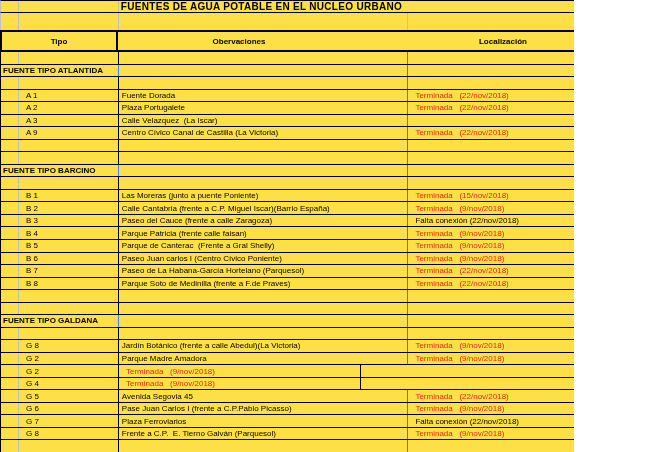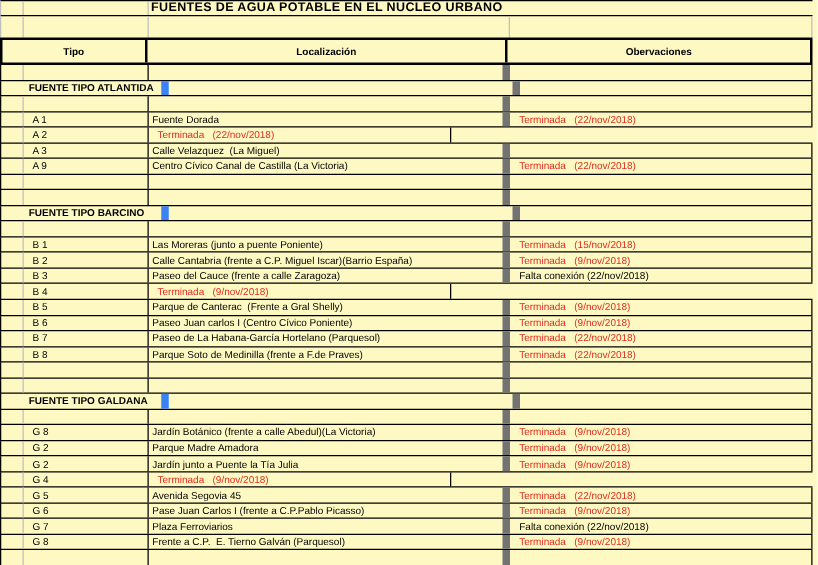--- a/index.html
+++ b/index.html
@@ -1,19 +1,19 @@
 <!DOCTYPE html>
 <html style="--status-red: #e02b20;"><head>
 <meta charset="utf-8">
 <style>
   html,body { margin:0; padding:0; background:#fff; }
   .sheet {
     position:relative;
-    width:654px; height:452px;
-    background:#fef9c3;
+    width:574px; height:452px;
+    background:#fde047;
     font-family:"Liberation Sans", sans-serif;
     color:#000;
     display:flex; flex-direction:column;
     overflow:hidden;
   }
   .row { display:flex; width:650px; flex:0 0 auto; box-sizing:border-box; }
   .cell { box-sizing:border-box; display:flex; align-items:center; overflow:hidden; }
 
   
   .c-a    { width:18px;  }
@@ -49,23 +49,23 @@
   .header-row .cell { justify-content:center; }
   .h-tipo { width:116px; border-right:2px solid #000; }
   .h-loc  { width:288px; border-right:2px solid #000; }
   .h-obs  { width:242px; }
 
   
   .body { display:flex; flex-direction:column; flex:1 1 auto; }
   .body .row { flex:1 1 0; border-left:1px solid #000; border-bottom:1px solid #000; }
   .body .c-a    { border-right:1px solid #bfbfbf; }
   .body .c-tipo { border-right:1px solid #000; }
-  .body .c-loc  { border-right:6px solid #737373; }
+  .body .c-loc  { border-right:1px solid #737373; }
   .body .c-obs  { border-right:1px solid #000; }
-  .body .c-merged { border-right:6px solid #3b82f6;margin-left:20px; }
+  .body .c-merged { border-right:1px solid #3b82f6; }
 
   .body .row:last-child { border-bottom:none; }
 
   .cell { font-size:8px; }
   .c-tipo { padding-left:7px; white-space:pre; }
   .c-loc  { padding-left:3px; white-space:pre; }
   .c-obs  { padding-left:7px; white-space:pre; }
   .section-label {
     font-weight:bold; padding-left:2px; font-size:8px; white-space:pre;
   }
@@ -86,22 +86,22 @@
 
   <div class="row gap-row">
     <div class="cell c-a"></div>
     <div class="cell c-tipo"></div>
     <div class="cell c-loc"></div>
     <div class="cell c-obs"></div>
   </div>
 
   <div class="row header-row">
     <div class="cell h-tipo">Tipo</div>
+    <div class="cell h-obs">Obervaciones</div>
     <div class="cell h-loc">Localización</div>
-    <div class="cell h-obs">Obervaciones</div>
   </div>
 
   <div class="body" id="table-body">
       <div class="row">
     <div class="cell c-a"></div>
     <div class="cell c-tipo"></div>
     <div class="cell c-loc"></div>
     <div class="cell c-obs"></div>
   </div>
       <div class="row">
@@ -117,26 +117,27 @@
   </div>
       <div class="row">
     <div class="cell c-a"></div>
     <div class="cell c-tipo">A 1</div>
     <div class="cell c-loc">Fuente Dorada</div>
     <div class="cell c-obs obs-red">Terminada   (22/nov/2018)</div>
   </div>
       <div class="row">
     <div class="cell c-a"></div>
     <div class="cell c-tipo">A 2</div>
+    <div class="cell c-loc">Plaza Portugalete</div>
     <div class="cell c-obs obs-red">Terminada   (22/nov/2018)</div>
   </div>
       <div class="row">
     <div class="cell c-a"></div>
     <div class="cell c-tipo">A 3</div>
-    <div class="cell c-loc">Calle Velazquez  (La Miguel)</div>
+    <div class="cell c-loc">Calle Velazquez  (La Iscar)</div>
     <div class="cell c-obs"></div>
   </div>
       <div class="row">
     <div class="cell c-a"></div>
     <div class="cell c-tipo">A 9</div>
     <div class="cell c-loc">Centro Cívico Canal de Castilla (La Victoria)</div>
     <div class="cell c-obs obs-red">Terminada   (22/nov/2018)</div>
   </div>
       <div class="row">
     <div class="cell c-a"></div>
@@ -175,20 +176,21 @@
   </div>
       <div class="row">
     <div class="cell c-a"></div>
     <div class="cell c-tipo">B 3</div>
     <div class="cell c-loc">Paseo del Cauce (frente a calle Zaragoza)</div>
     <div class="cell c-obs">Falta conexión (22/nov/2018)</div>
   </div>
       <div class="row">
     <div class="cell c-a"></div>
     <div class="cell c-tipo">B 4</div>
+    <div class="cell c-loc">Parque Patricia (frente calle faisan)</div>
     <div class="cell c-obs obs-red">Terminada   (9/nov/2018)</div>
   </div>
       <div class="row">
     <div class="cell c-a"></div>
     <div class="cell c-tipo">B 5</div>
     <div class="cell c-loc">Parque de Canterac  (Frente a Gral Shelly)</div>
     <div class="cell c-obs obs-red">Terminada   (9/nov/2018)</div>
   </div>
       <div class="row">
     <div class="cell c-a"></div>
@@ -239,21 +241,20 @@
   </div>
       <div class="row">
     <div class="cell c-a"></div>
     <div class="cell c-tipo">G 2</div>
     <div class="cell c-loc">Parque Madre Amadora</div>
     <div class="cell c-obs obs-red">Terminada   (9/nov/2018)</div>
   </div>
       <div class="row">
     <div class="cell c-a"></div>
     <div class="cell c-tipo">G 2</div>
-    <div class="cell c-loc">Jardín junto a Puente la Tía Julia</div>
     <div class="cell c-obs obs-red">Terminada   (9/nov/2018)</div>
   </div>
       <div class="row">
     <div class="cell c-a"></div>
     <div class="cell c-tipo">G 4</div>
     <div class="cell c-obs obs-red">Terminada   (9/nov/2018)</div>
   </div>
       <div class="row">
     <div class="cell c-a"></div>
     <div class="cell c-tipo">G 5</div>

